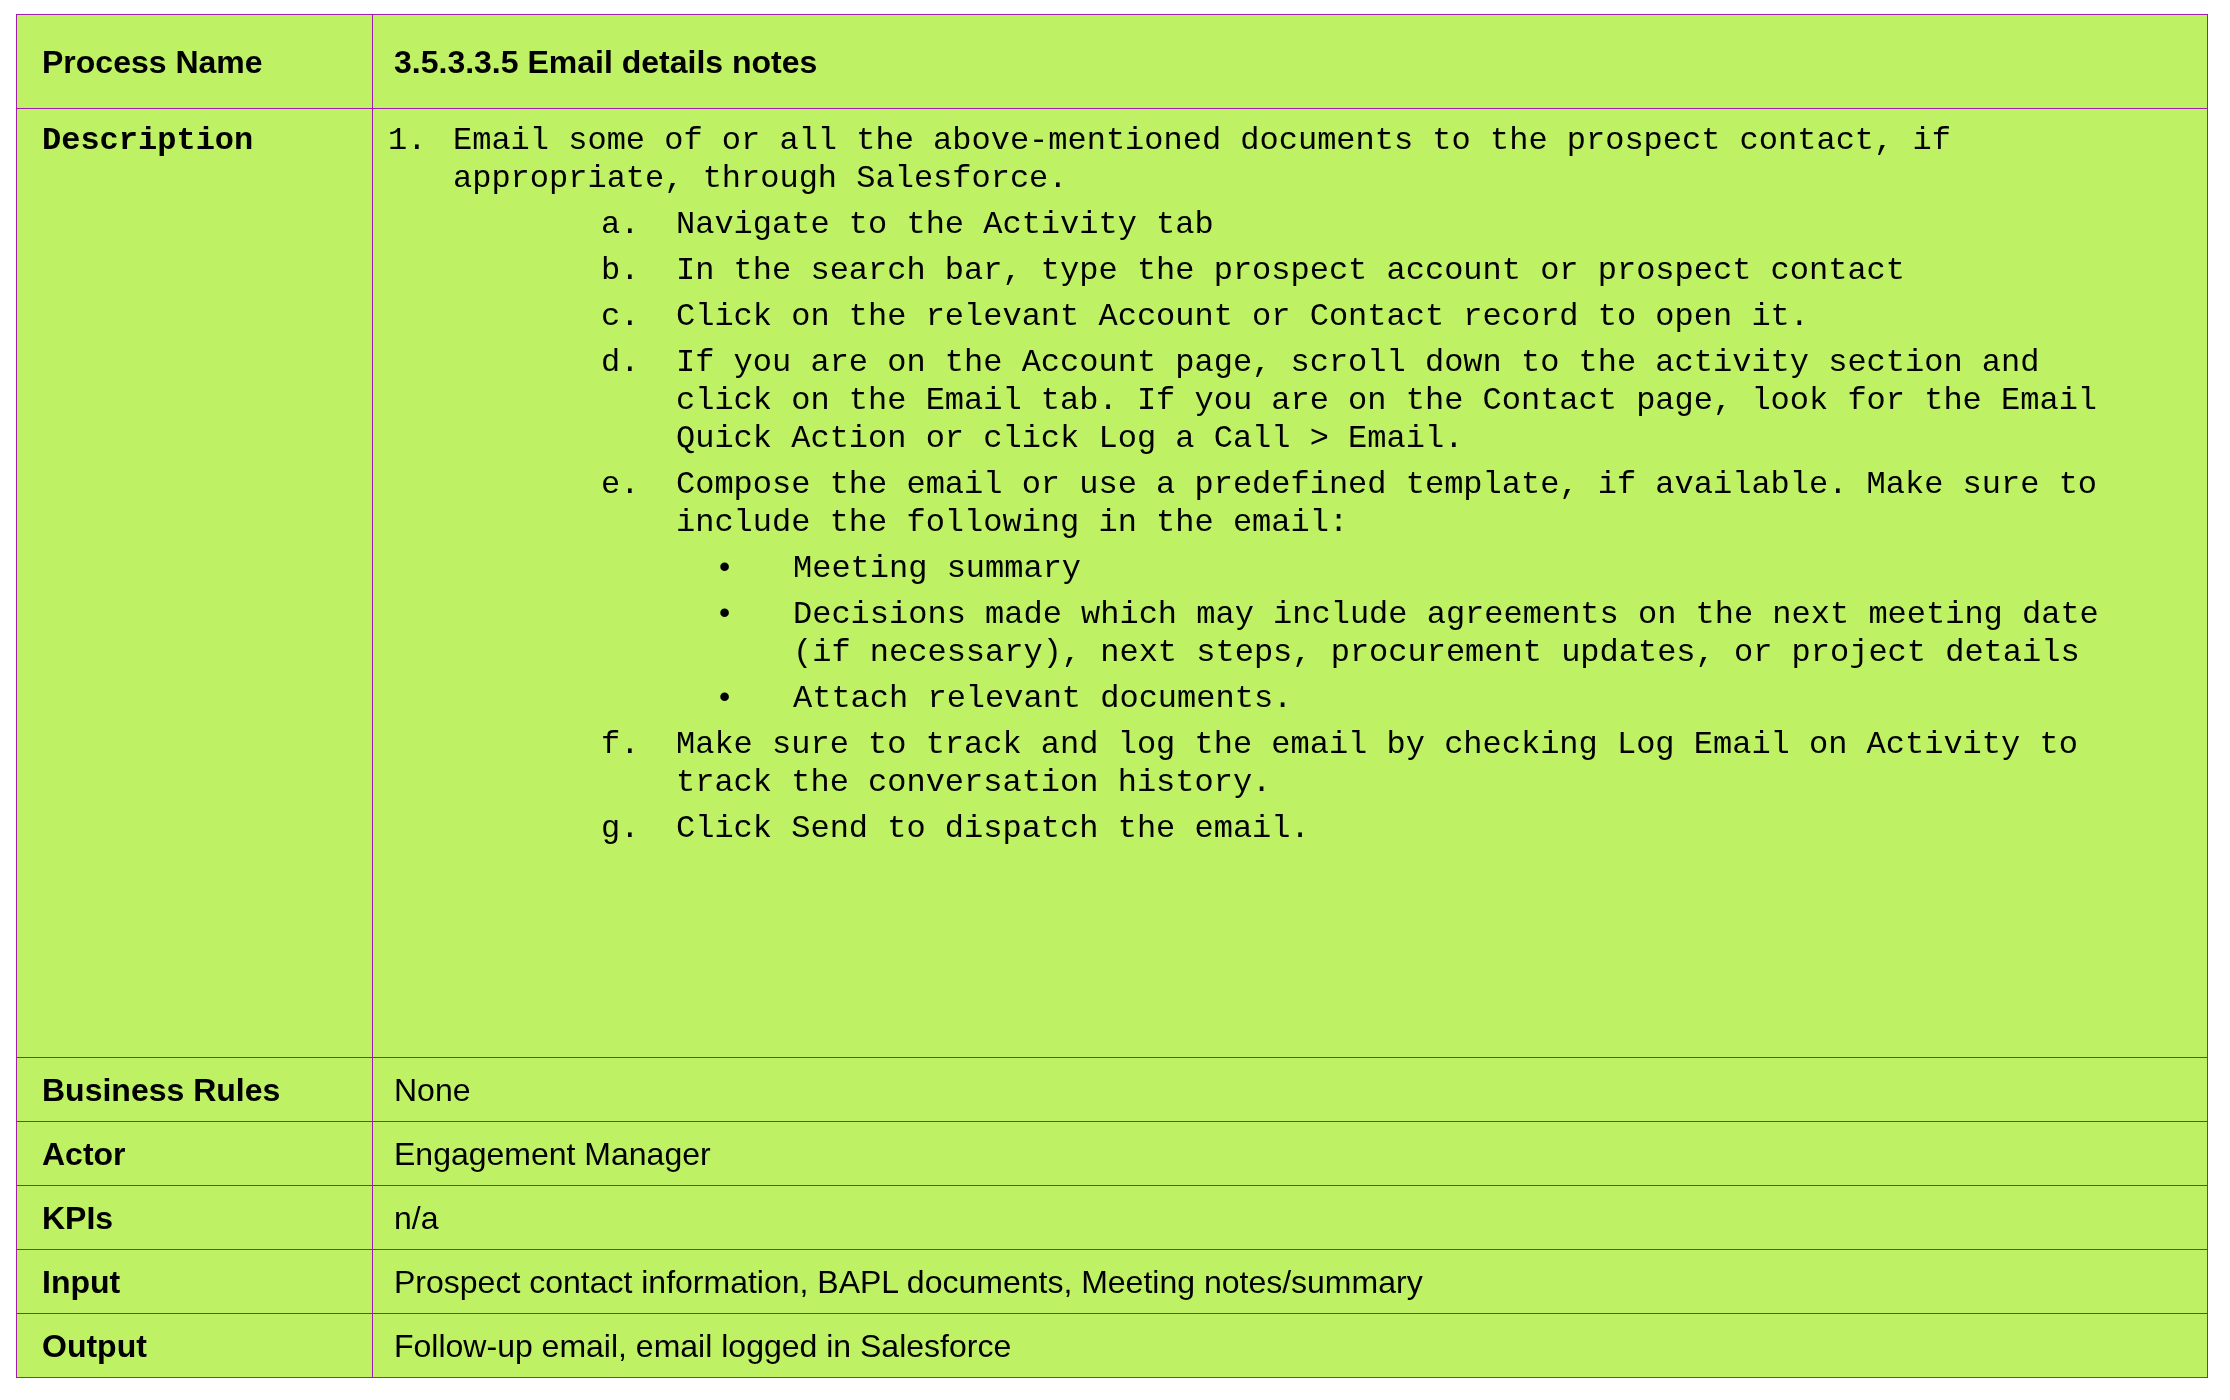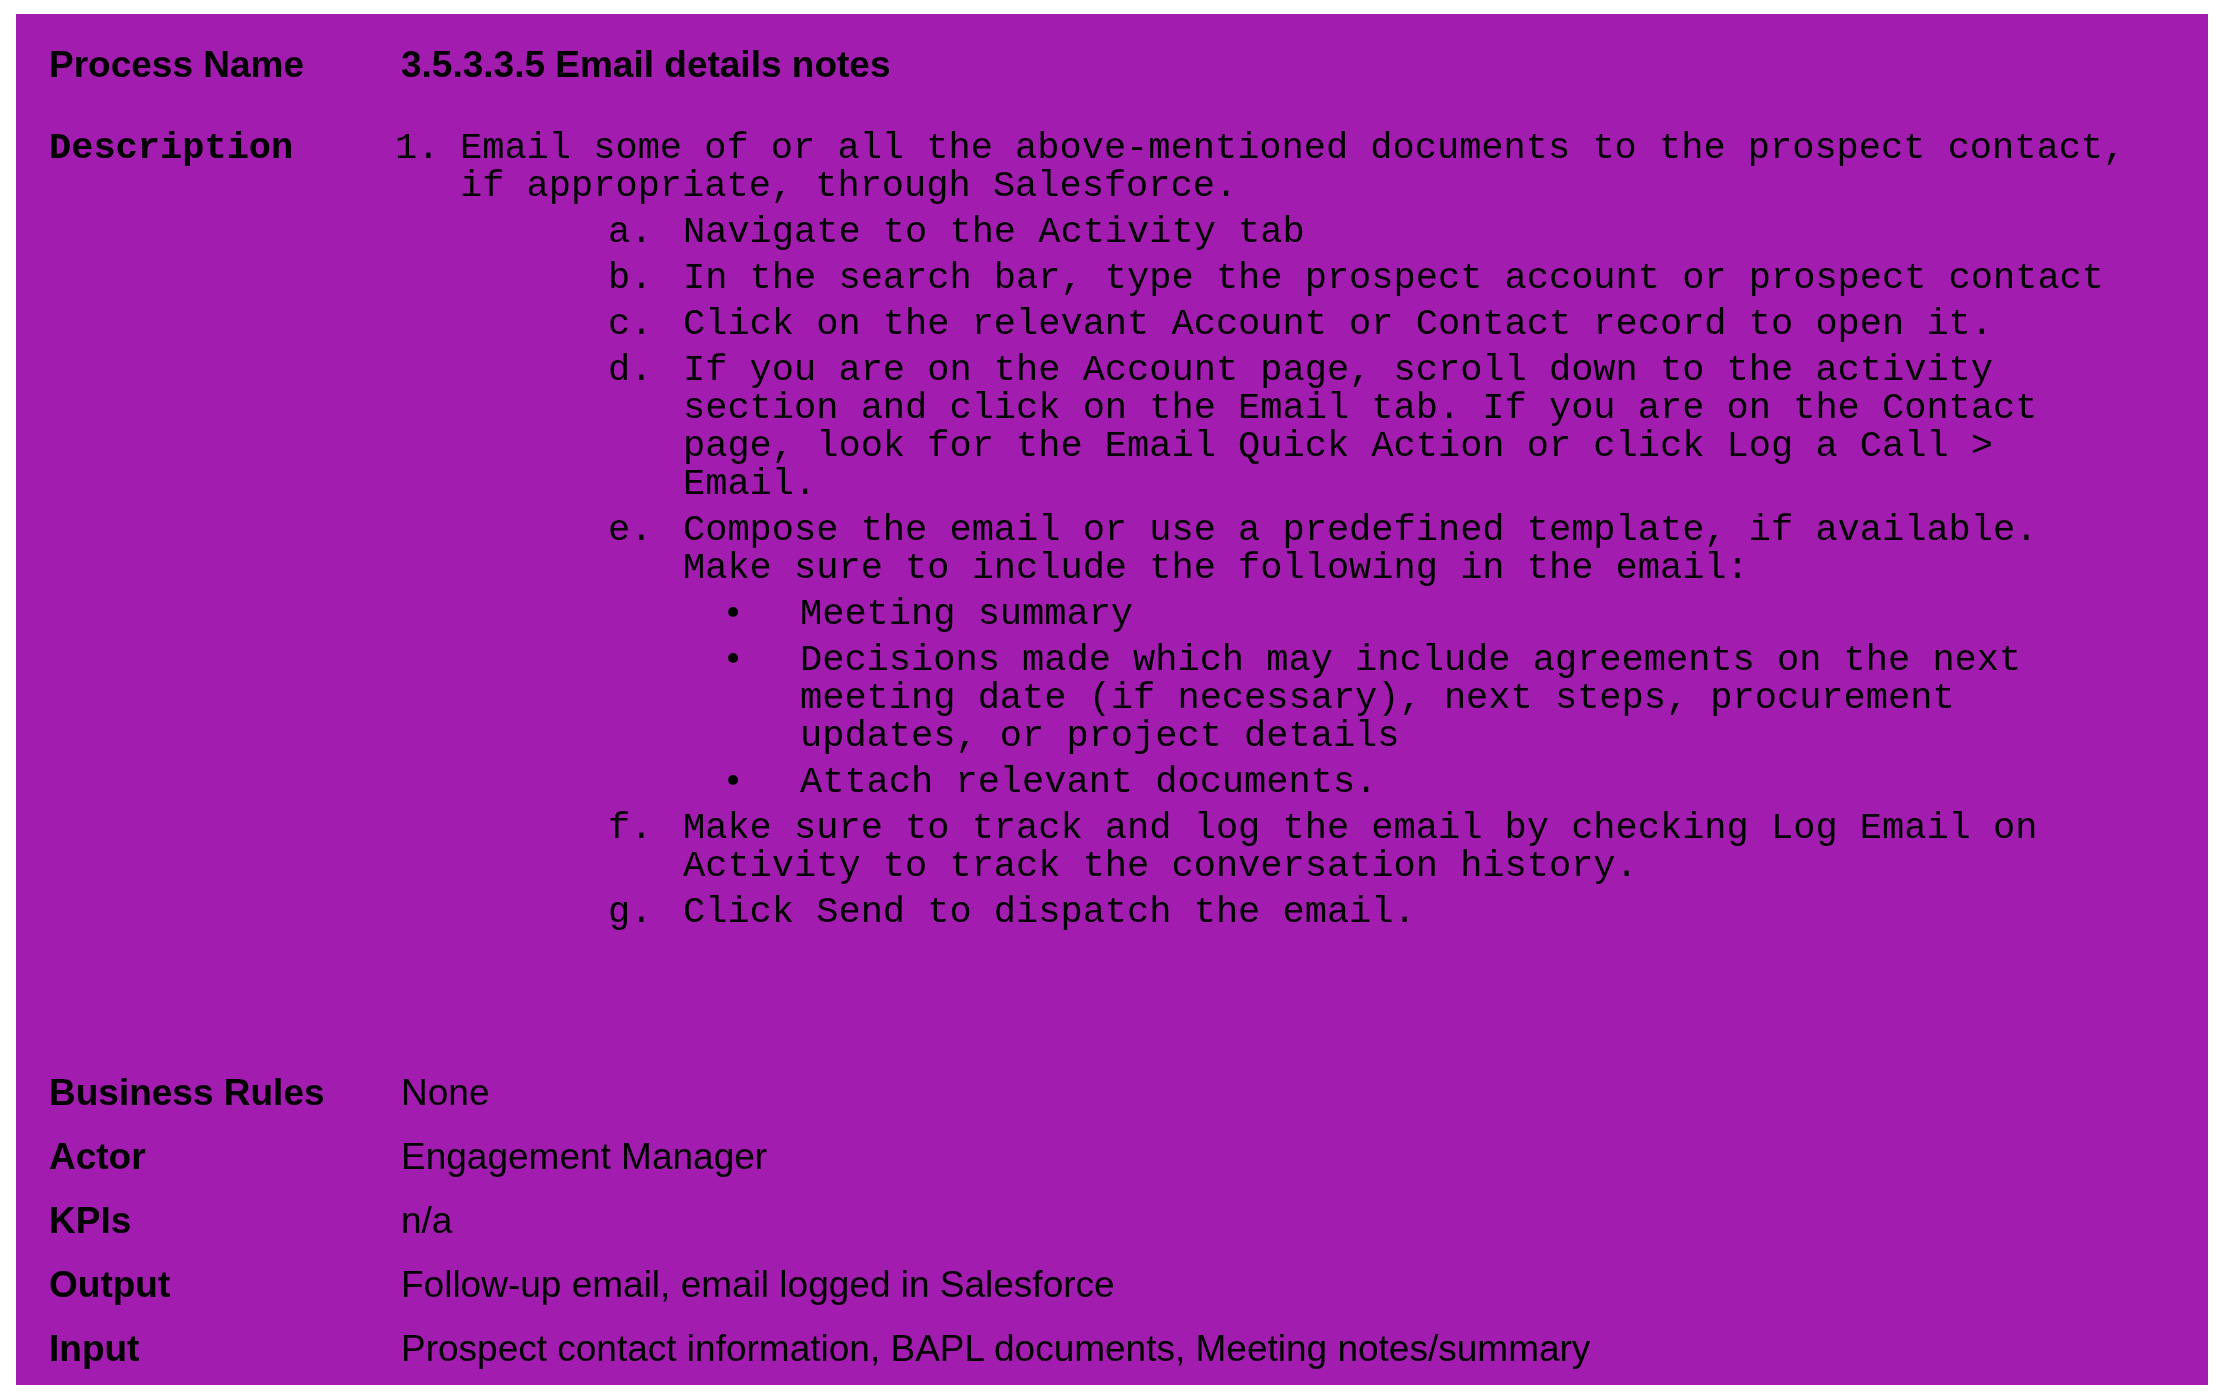--- a/index.html
+++ b/index.html
@@ -12,23 +12,23 @@
     font-family: "Liberation Sans", "DejaVu Sans", sans-serif;
     color: #000000;
   }
   table.doc-table {
     border-collapse: collapse;
     table-layout: fixed;
     margin: 14px 0 0 16px;
     width: 2192px;
   }
   td {
-    border: 8px solid #a21caf;
-    background: #a21caf;
-    font-size: 37px;
+    border: 1px solid #a21caf;
+    background: #bef264;
+    font-size: 32px;
     vertical-align: middle;
     padding: 0;
     overflow: hidden;
   }
   td.label-cell {
     font-weight: 700;
     padding-left: 25px;
     line-height: 38px;
   }
   td.value-cell {
@@ -151,23 +151,23 @@
       <td class="label-cell">Actor</td>
       <td class="value-cell">Engagement Manager</td>
     </tr>
 
     <tr class="row-small">
       <td class="label-cell">KPIs</td>
       <td class="value-cell">n/a</td>
     </tr>
 
     <tr class="row-small">
-      <td class="label-cell">Output</td>
-      <td class="value-cell">Follow-up email, email logged in Salesforce</td>
+      <td class="label-cell">Input</td>
+      <td class="value-cell">Prospect contact information, BAPL documents, Meeting notes/summary</td>
     </tr>
 
     <tr class="row-small">
-      <td class="label-cell">Input</td>
-      <td class="value-cell">Prospect contact information, BAPL documents, Meeting notes/summary</td>
+      <td class="label-cell">Output</td>
+      <td class="value-cell">Follow-up email, email logged in Salesforce</td>
     </tr>
 
   </tbody>
 </table>
 
 </body></html>

